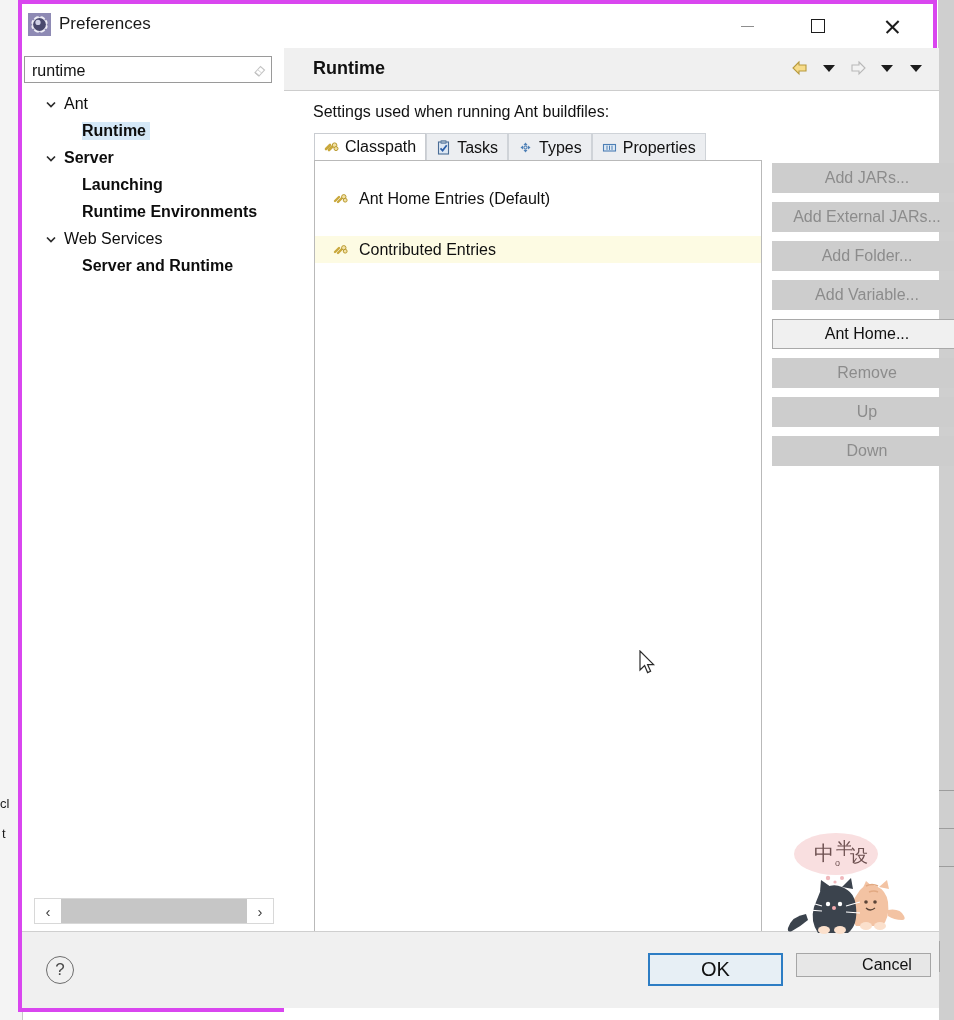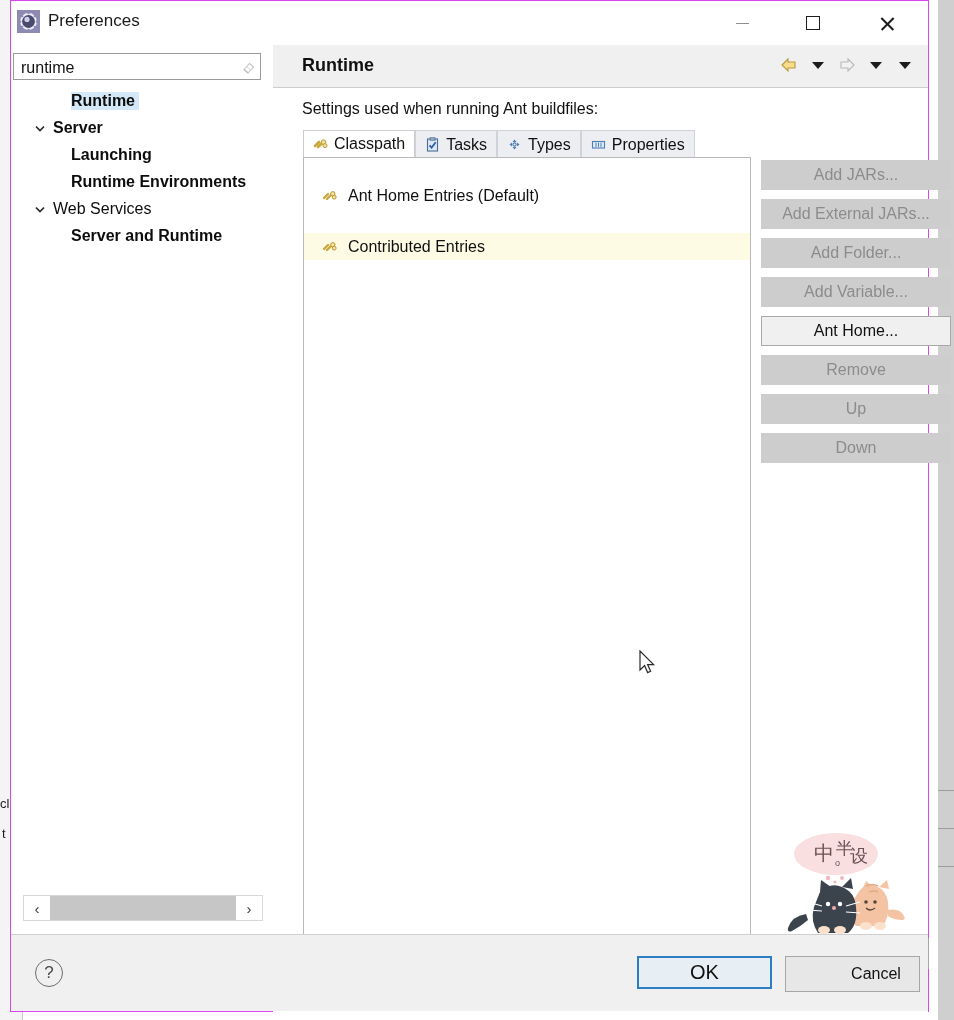--- a/index.html
+++ b/index.html
@@ -44,26 +44,26 @@
     position: absolute;
     right: 0;
     width: 16px;
     height: 1px;
     background: #9d9d9d;
   }
 
   
   .dialog {
     position: absolute;
-    left: 10px;
+    left: 18px;
     top: 0px;
     width: 919px;
     height: 1012px;
     background: #f0f0f0;
-    border: 1px solid #d946ef;
+    border: 4px solid #d946ef;
     box-sizing: border-box;
   }
 
   .titlebar {
     position: relative;
     height: 44px;
     background: #ffffff;
     border-bottom: 1px solid #e6e6e6;
   }
   .title-icon {
@@ -404,21 +404,21 @@
     background: #e7eff5;
     border: 2px solid #2d7dc4;
     box-sizing: border-box;
     font-size: 20px;
     color: #111;
     display: flex; align-items: center; justify-content: center;
   }
   .cancel-btn {
     position: absolute;
     left: 774px; top: 21px;
-    width: 135px; height: 36px;
+    width: 135px; height: 24px;
     background: #e7e7e7;
     border: 1px solid #a6a6a6;
     box-sizing: border-box;
     font-size: 16px;
     color: #111;
     display: flex; align-items: center; justify-content: center; padding-left: 47px;
   }
 
   
   .watermark {
@@ -492,20 +492,28 @@
           <svg viewBox="0 0 13 14" width="13" height="14">
             <path d="M2 9.5 L7.5 3.5 L11.5 7 L6 13 Z" fill="none" stroke="#7a7a7a" stroke-width="1.1"></path>
             <path d="M2 9.5 L6 13" stroke="#7a7a7a" stroke-width="1.1" fill="none"></path>
             <path d="M4.5 6.5 L9 10.3" stroke="#9a9a9a" stroke-width="1" fill="none"></path>
           </svg>
         </span>
       </div>
 
       <div class="tree">
 
+        <div class="tree-row">
+          <span class="tree-arrow">
+            <svg viewBox="0 0 14 14" width="14" height="14">
+              <path d="M3 5.5 L7 9.5 L11 5.5" fill="none" stroke="#2b2b2b" stroke-width="1.7"></path>
+            </svg>
+          </span>
+          <span class="tree-label-cat">Ant</span>
+        </div>
 
         <div class="tree-row">
           <span class="tree-label-child sel">Runtime</span>
         </div>
 
         <div class="tree-row">
           <span class="tree-arrow">
             <svg viewBox="0 0 14 14" width="14" height="14">
               <path d="M3 5.5 L7 9.5 L11 5.5" fill="none" stroke="#2b2b2b" stroke-width="1.7"></path>
             </svg>

